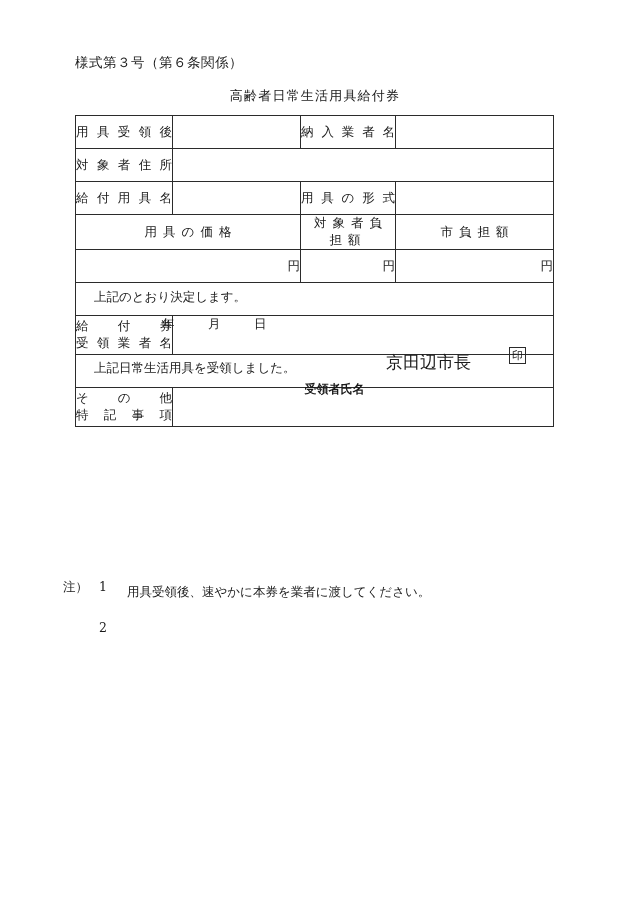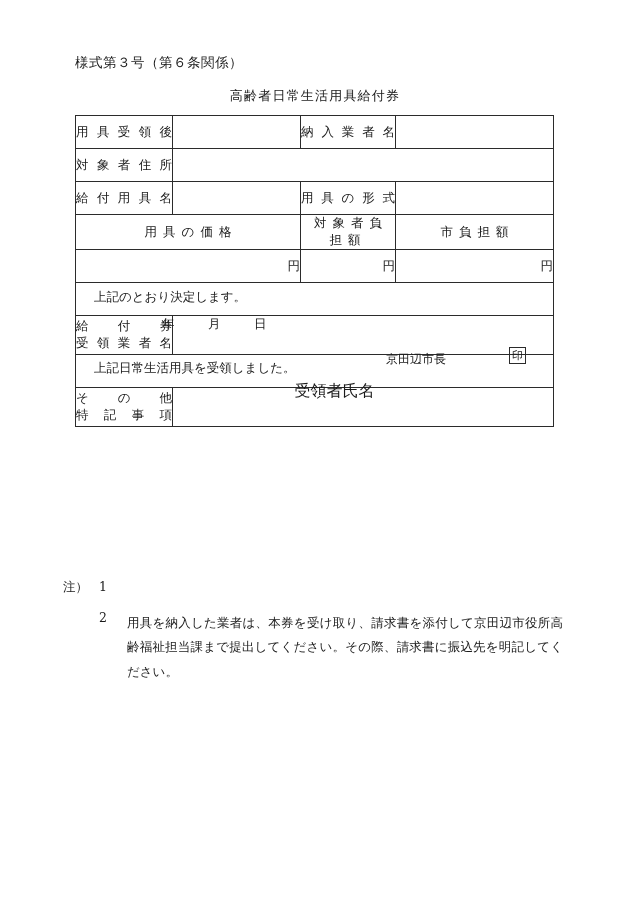--- a/index.html
+++ b/index.html
@@ -119,21 +119,21 @@
     left: 86px;
     top: 33px;
     font-size: 12.5px;
   }
   .decide-date .g { display: inline-block; width: 46px; }
   .decide-date .g:last-child { width: auto; }
   .mayor {
     position: absolute;
     left: 310px;
     top: 68px;
-    font-size: 12px;
+    font-size: 17px;
     font-family: Liberation Mono, monospace;
   }
   .seal {
     position: absolute;
     left: 433px;
     top: 64px;
     width: 17px;
     height: 17px;
     border: 1.2px solid #2b2b2b;
     font-size: 11px;
@@ -155,23 +155,24 @@
     top: 5px;
     font-size: 12.5px;
     font-family: Liberation Serif, serif;
   }
   .receipt-name {
     position: absolute;
     left: 0;
     top: 26px;
     width: 100%;
     text-align: center;
-    font-size: 16px;
+    font-size: 12px;
     padding-left: 40px;
     box-sizing: border-box;
+    font-weight: bold;
   }
 
   
   .notes {
     position: absolute;
     left: 63px;
     top: 572px;
     width: 500px;
     font-size: 12.5px;
     line-height: 1.1;
@@ -284,21 +285,21 @@
         <td class="blank" colspan="3" style="height:38px"></td>
       </tr>
 
     </tbody>
   </table>
 
   <div class="notes">
     <div class="note-row">
       <div class="note-mark">注）</div>
       <div class="note-num">1</div>
+      <div class="note-body">用具受領後、速やかに本券を業者に渡してください。</div>
     </div>
     <div class="note-row">
       <div class="note-mark"></div>
       <div class="note-num">2</div>
-      <div class="note-body">用具を納入した業者は、本券を受け取り、請求書を添付して京田辺市役所高齢福祉担当課まで提出してください。その際、請求書に振込先を明記してください。</div>
     </div>
   </div>
 
 </div>
 
 </body></html>

